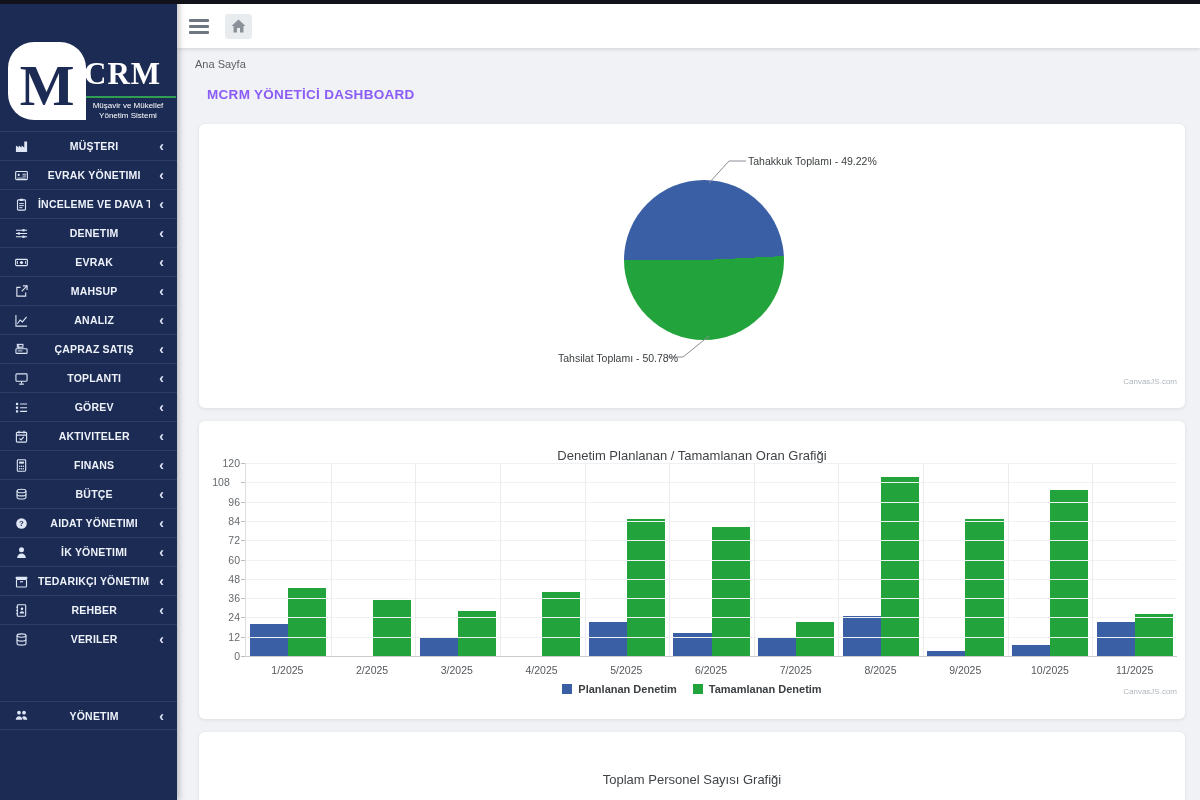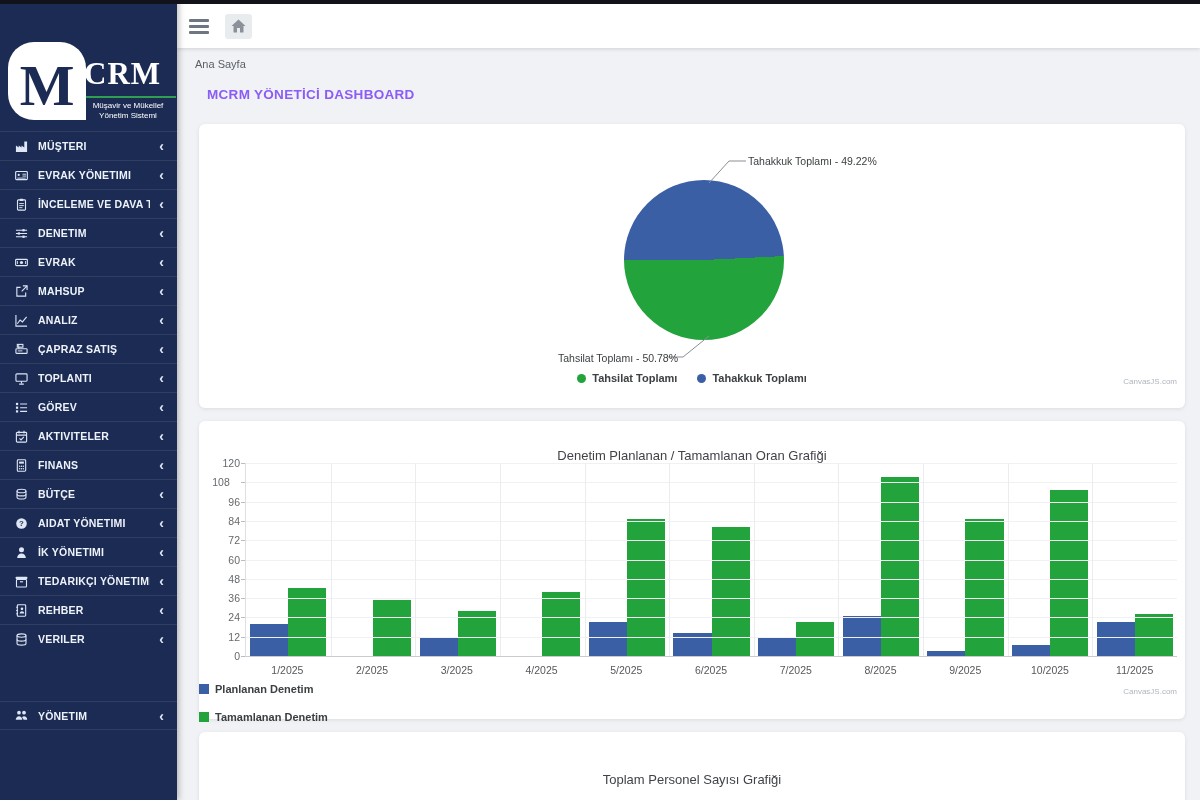--- a/index.html
+++ b/index.html
@@ -14,21 +14,21 @@
   .logo-area { position:relative; height:131px; }
   .logo-mark { position:absolute; left:8px; top:42px; width:78px; height:78px; background:#fff;
                border-radius:26px 26px 0 26px; display:flex; align-items:center; justify-content:center; }
   .logo-mark .m { font-family:"Liberation Serif", serif; font-size:58px; font-weight:bold;
                   color:#1b2b53; line-height:1; margin-top:10px; }
   .logo-text { position:absolute; left:84px; top:56px; font-family:"Liberation Serif", serif;
                font-size:31px; color:#fff; letter-spacing:1px; font-weight:bold; }
   .logo-rule { position:absolute; left:86px; top:96px; width:90px; height:2px; background:#2f9e53; }
   .logo-caption { position:absolute; left:76px; top:101px; width:104px; text-align:center;
                   font-size:8px; color:#fff; line-height:1.3; white-space:pre-line; }
-  .menu { position:absolute; top:131px; left:0; right:0; }
+  .menu { position:absolute; top:131px; left:0; right:0;text-align:center; }
   .menu-item { height:29px; display:flex; align-items:center; gap:9px; padding:0 13px 0 15px;
                border-top:1px solid rgba(255,255,255,.09); cursor:pointer; }
   .menu-item:last-child { border-bottom:1px solid rgba(255,255,255,.09);margin-top:48px; }
   .menu-icon { width:14px; height:14px; flex:0 0 14px; display:flex; align-items:center; }
   .menu-icon svg { width:13px; height:13px; }
   .menu-label { flex:1; font-size:10.5px; font-weight:bold; color:#eef2fa; letter-spacing:.2px;
                 white-space:nowrap; overflow:hidden; }
   .menu-chevron { color:#dfe6f5; font-size:14px; font-weight:bold; line-height:1; }
 
   
@@ -71,21 +71,21 @@
           border-bottom:1px solid #c8ccd0; border-left:1px solid #dde0e3; }
   .grid-h { position:absolute; left:0; right:0; height:1px; background:#f0f1f3; }
   .grid-v { position:absolute; top:0; bottom:0; width:1px; background:#ececee; }
   .ytick { position:absolute; left:-44px; width:38px; text-align:right; font-size:10.5px; color:#65696d; }
   .ytick:after { content:""; position:absolute; right:-5px; top:6px; width:4px; height:1px; background:#b9bdc1; }
   .bar-groups { position:absolute; left:0; right:0; bottom:0; top:0; display:flex; align-items:flex-end; }
   .bar-group { flex:1; display:flex; justify-content:center; align-items:flex-end; height:100%; }
   .bar { width:45%; }
   .xlabels { position:absolute; left:46px; top:243px; width:932px; display:flex; }
   .xlabel { flex:1; text-align:center; font-size:10.5px; color:#55585c; }
-  .bar-legend { position:absolute; top:262px; left:0; width:100%; display:flex; justify-content:center; gap:16px;flex-direction:column; }
+  .bar-legend { position:absolute; top:262px; left:0; width:100%; display:flex; justify-content:center; gap:16px; }
   #card-bar .watermark { right:8px; top:266px; }
 
   
   #card-three { height:140px; }
   #card-three .chart-title { padding-top:40px; }
 </style>
 </head>
 <body>
 
 <div class="top-strip"></div>
@@ -336,30 +336,20 @@
   <div class="cards">
 
     <section class="card" id="card-pie">
       <div class="pie" id="pie" style="background: conic-gradient(from 270deg, rgb(58, 95, 165) 0deg, rgb(58, 95, 165) 49.22%, rgb(34, 163, 60) 49.22%, rgb(34, 163, 60) 100%);"></div>
       <svg class="callout-svg" width="986" height="284">
         <polyline points="547,37 530,37 510,59" fill="none" stroke="#8a8f94" stroke-width="1"></polyline>
         <polyline points="468,233 484,233 510,212" fill="none" stroke="#8a8f94" stroke-width="1"></polyline>
       </svg>
       <div class="callout-label" id="callout-top">Tahakkuk Toplamı - 49.22%</div>
       <div class="callout-label" id="callout-bottom">Tahsilat Toplamı - 50.78%</div>
-      <div class="pie-legend" id="pie-legend">
-          <span class="leg-item">
-            <span class="leg-dot" style="background:#22a33c"></span>
-            <span>Tahsilat Toplamı</span>
-          </span>
-          <span class="leg-item">
-            <span class="leg-dot" style="background:#3a5fa5"></span>
-            <span>Tahakkuk Toplamı</span>
-          </span>
-        </div>
       <div class="watermark">CanvasJS.com</div>
     </section>
 
     <section class="card" id="card-bar">
       <div class="chart-title">Denetim Planlanan / Tamamlanan Oran Grafiği</div>
       <div class="plot" id="plot">
         <div class="bar-groups" id="bar-groups">
             <div class="bar-group">
               <div class="bar" style="height: 16.6667%; background: rgb(58, 95, 165);"></div>
               <div class="bar" style="height: 35%; background: rgb(34, 163, 60);"></div>

